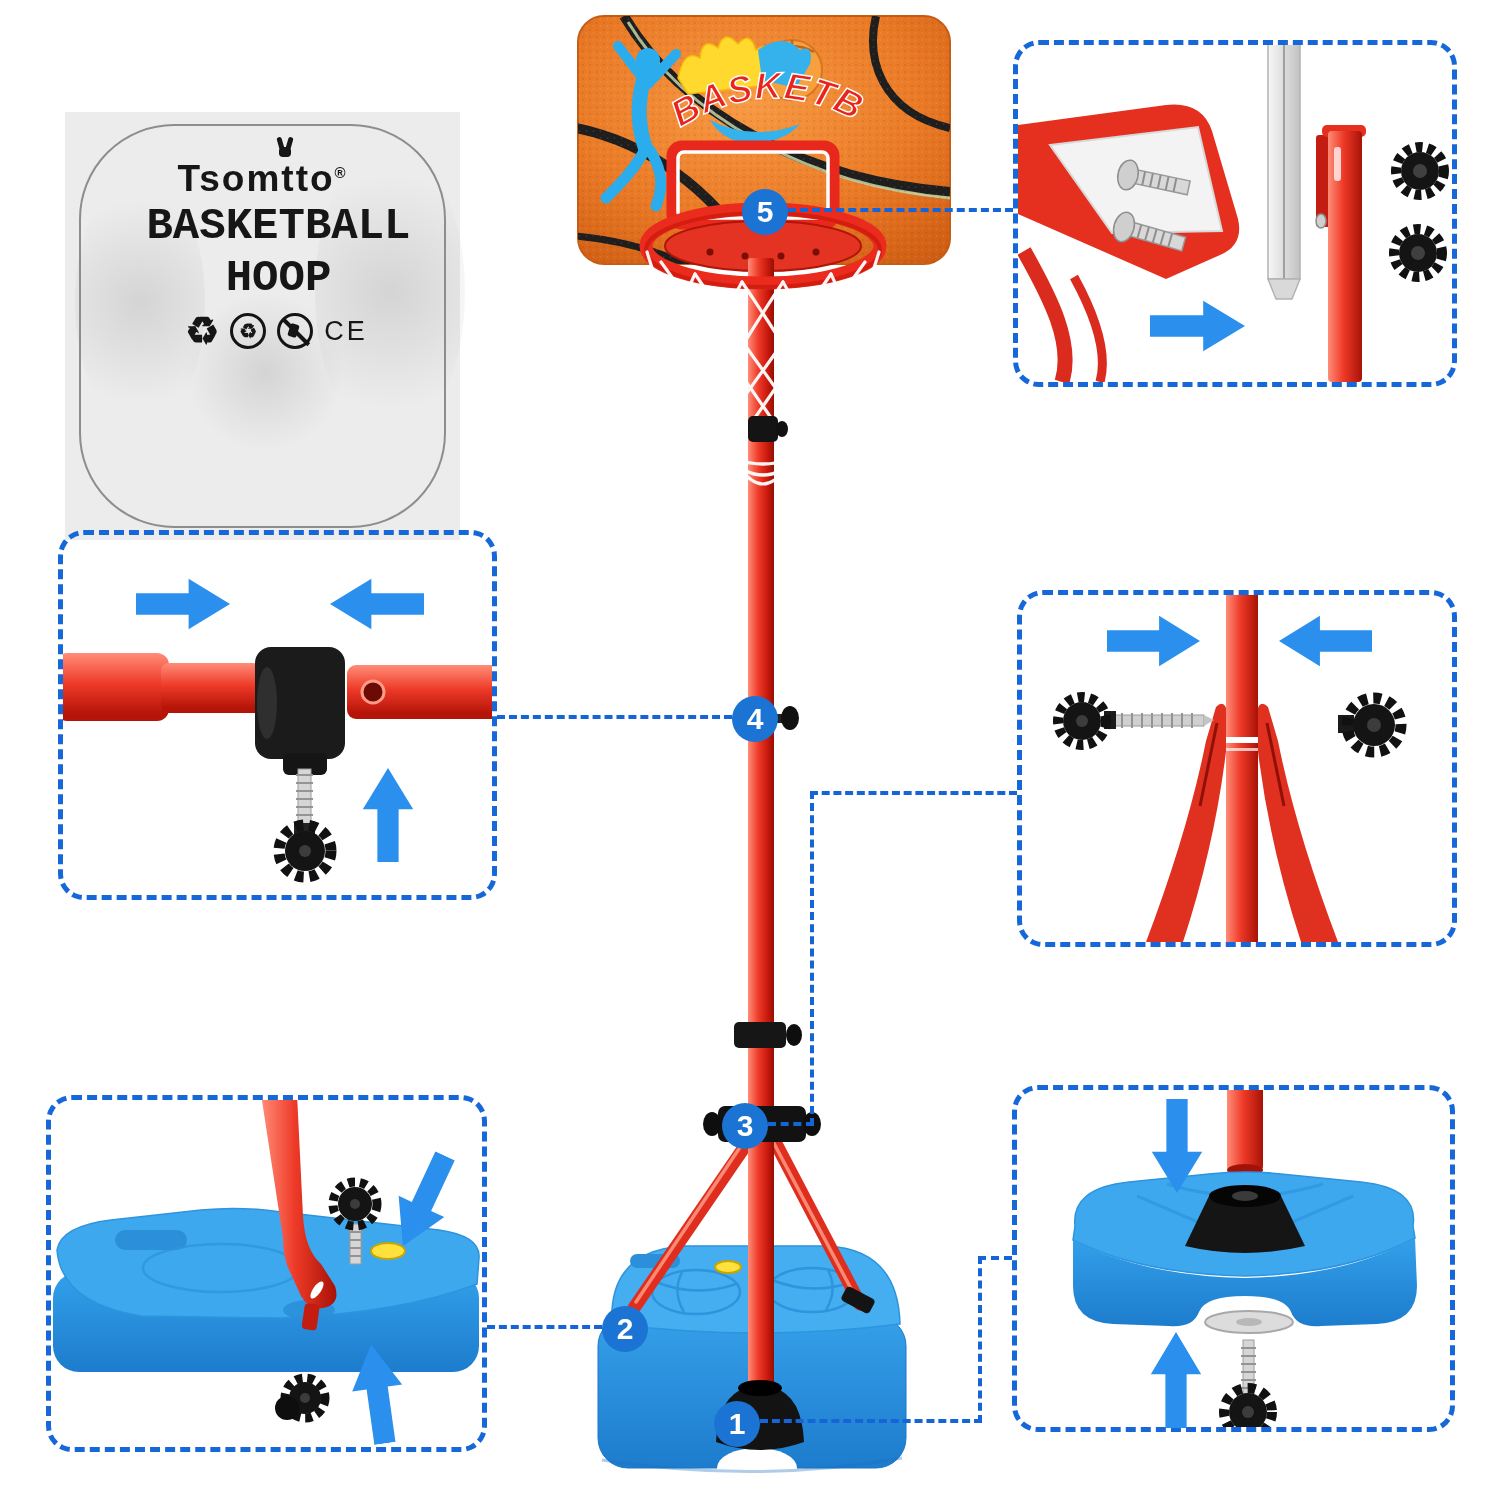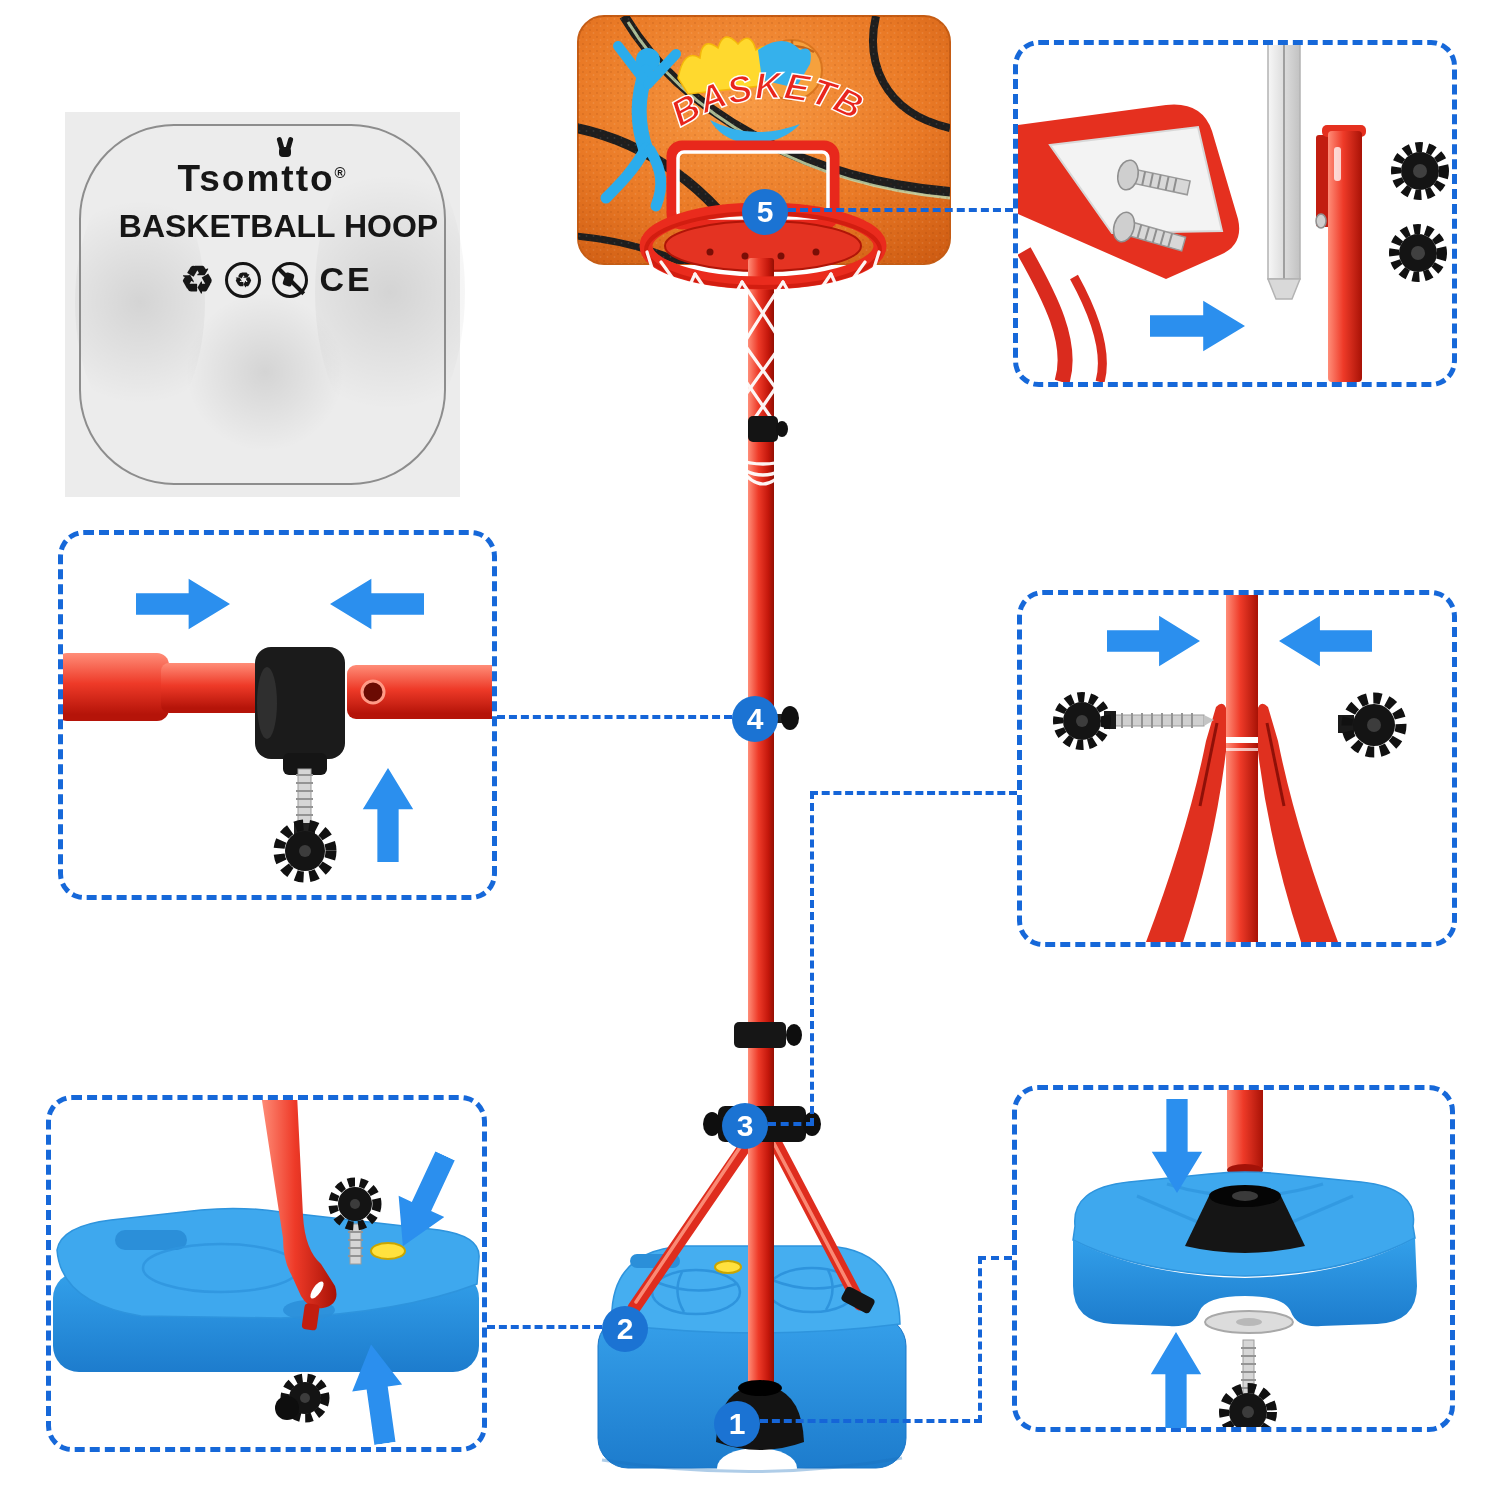--- a/index.html
+++ b/index.html
@@ -17,45 +17,45 @@
   
   .arrow{position:absolute;background:#2b8fee;z-index:15;
          clip-path:polygon(0 31%,56% 31%,56% 5%,100% 50%,56% 95%,56% 69%,0 69%);}
 
   
   .badge{position:absolute;width:46px;height:46px;border-radius:50%;background:#1b73d3;
          color:#fff;font-weight:bold;font-size:30px;display:flex;align-items:center;
          justify-content:center;z-index:30;line-height:1;}
 
   
-  .manual{position:absolute;left:65px;top:112px;width:395px;height:385px;background:#ececec;z-index:5;}
+  .manual{position:absolute;left:65px;top:112px;width:395px;height:428px;background:#ececec;z-index:5;}
   .manual-border{position:absolute;left:14px;top:12px;right:14px;bottom:12px;
                  border:2.5px solid #8d8d8d;border-radius:95px;}
   .sil{position:absolute;border-radius:50%;background:radial-gradient(circle,rgba(0,0,0,0.10),rgba(0,0,0,0) 70%);}
   .manual-content{position:absolute;left:0;top:0;width:100%;height:100%;display:flex;
                   flex-direction:column;align-items:center;color:#161616;}
   .brand-row{margin-top:46px;position:relative;font-weight:bold;font-size:37px;letter-spacing:2px;
              font-family:"Liberation Sans",sans-serif;}
   .brand-reg{font-size:15px;vertical-align:super;font-weight:bold;}
   .bunny{position:absolute;left:58%;top:-15px;width:18px;height:14px;}
   .bunny::before,.bunny::after{content:"";position:absolute;top:-6px;width:5px;height:13px;
         background:#161616;border-radius:3px;}
   .bunny::before{left:2px;transform:rotate(-16deg);}
   .bunny::after{right:2px;transform:rotate(16deg);}
   .bunny-head{position:absolute;left:3px;top:4px;width:12px;height:10px;background:#161616;border-radius:4px;}
-  .mtitle{font-family:Liberation Sans, sans-serif;font-weight:bold;font-size:32px;line-height:52px;
+  .mtitle{font-family:Liberation Mono, monospace;font-weight:bold;font-size:44px;line-height:52px;
           letter-spacing:0px;text-align:center;padding-left:32px;}
   .cert-row{margin-top:8px;margin-left:28px;display:flex;align-items:center;gap:11px;}
   .cert-glyph{font-size:38px;font-weight:bold;line-height:38px;}
   .cert-circ{width:36px;height:36px;border:3px solid #141414;border-radius:50%;display:flex;
              align-items:center;justify-content:center;font-size:20px;font-weight:bold;position:relative;box-sizing:border-box;}
   .cert-slash::after{content:"";position:absolute;left:-2px;top:14px;width:36px;height:4px;
              background:#141414;transform:rotate(45deg);}
   .cert-dot{position:absolute;left:9px;top:8px;width:9px;height:13px;background:#141414;border-radius:2px;transform:rotate(18deg);}
-  .ce{font-size:34px;font-weight:bold;letter-spacing:3px;font-family:"Liberation Sans",sans-serif;}
+  .ce{font-size:27px;font-weight:normal;letter-spacing:3px;font-family:"Liberation Sans",sans-serif;}
 
   .figure-svg{position:absolute;left:560px;top:0;z-index:6;}
 </style>
 </head>
 <body>
 
 <div class="canvas">
 
   <div class="manual">
     <div class="sil" style="left:10px;top:60px;width:130px;height:260px;"></div>

